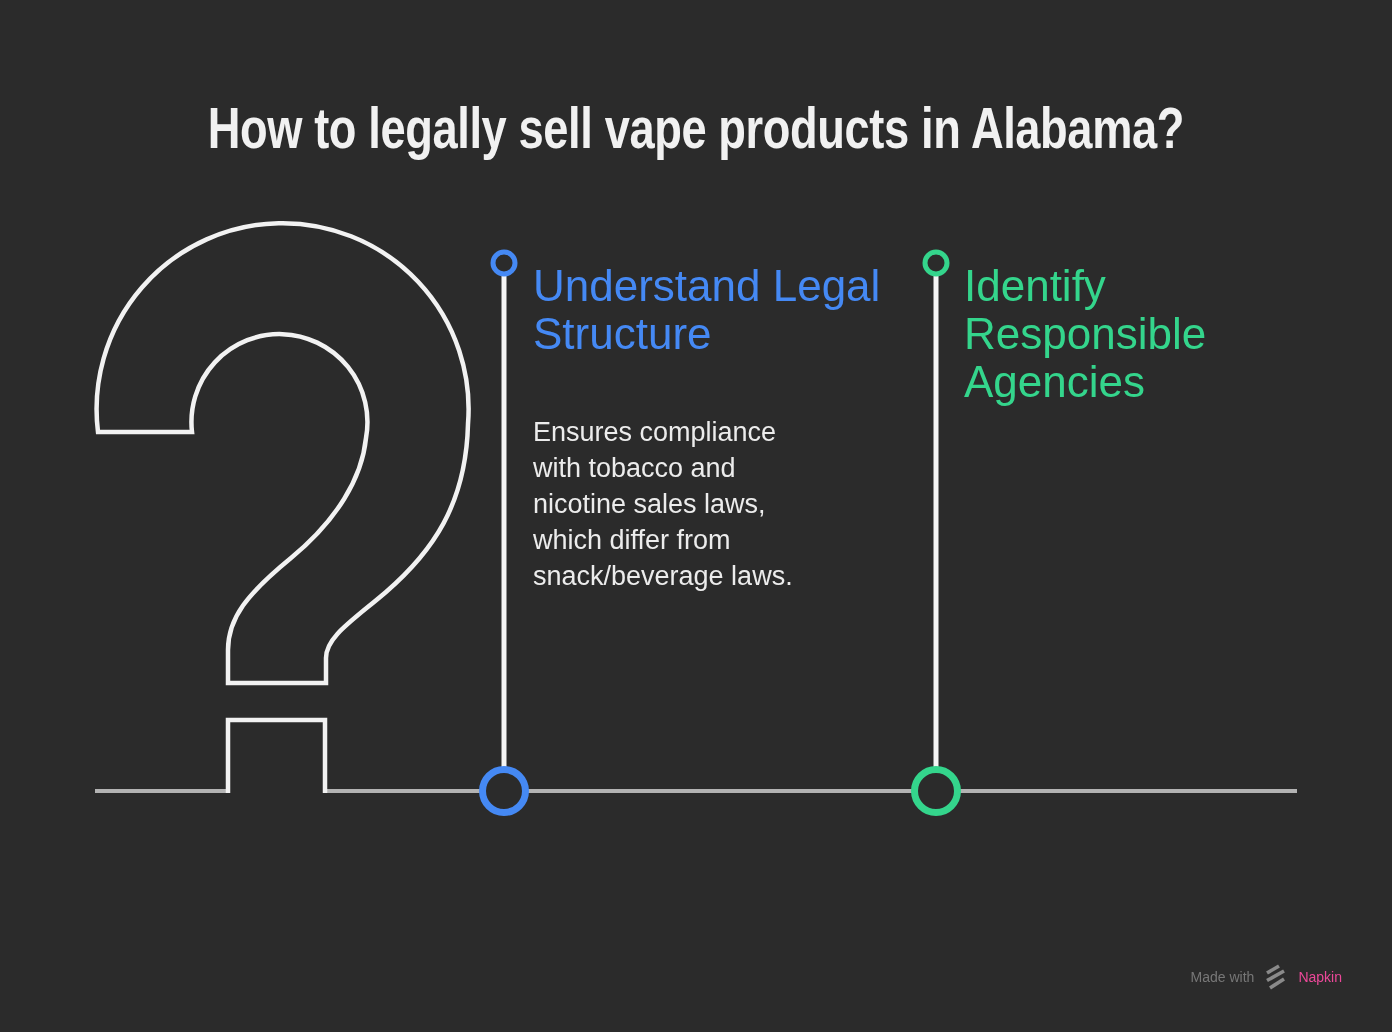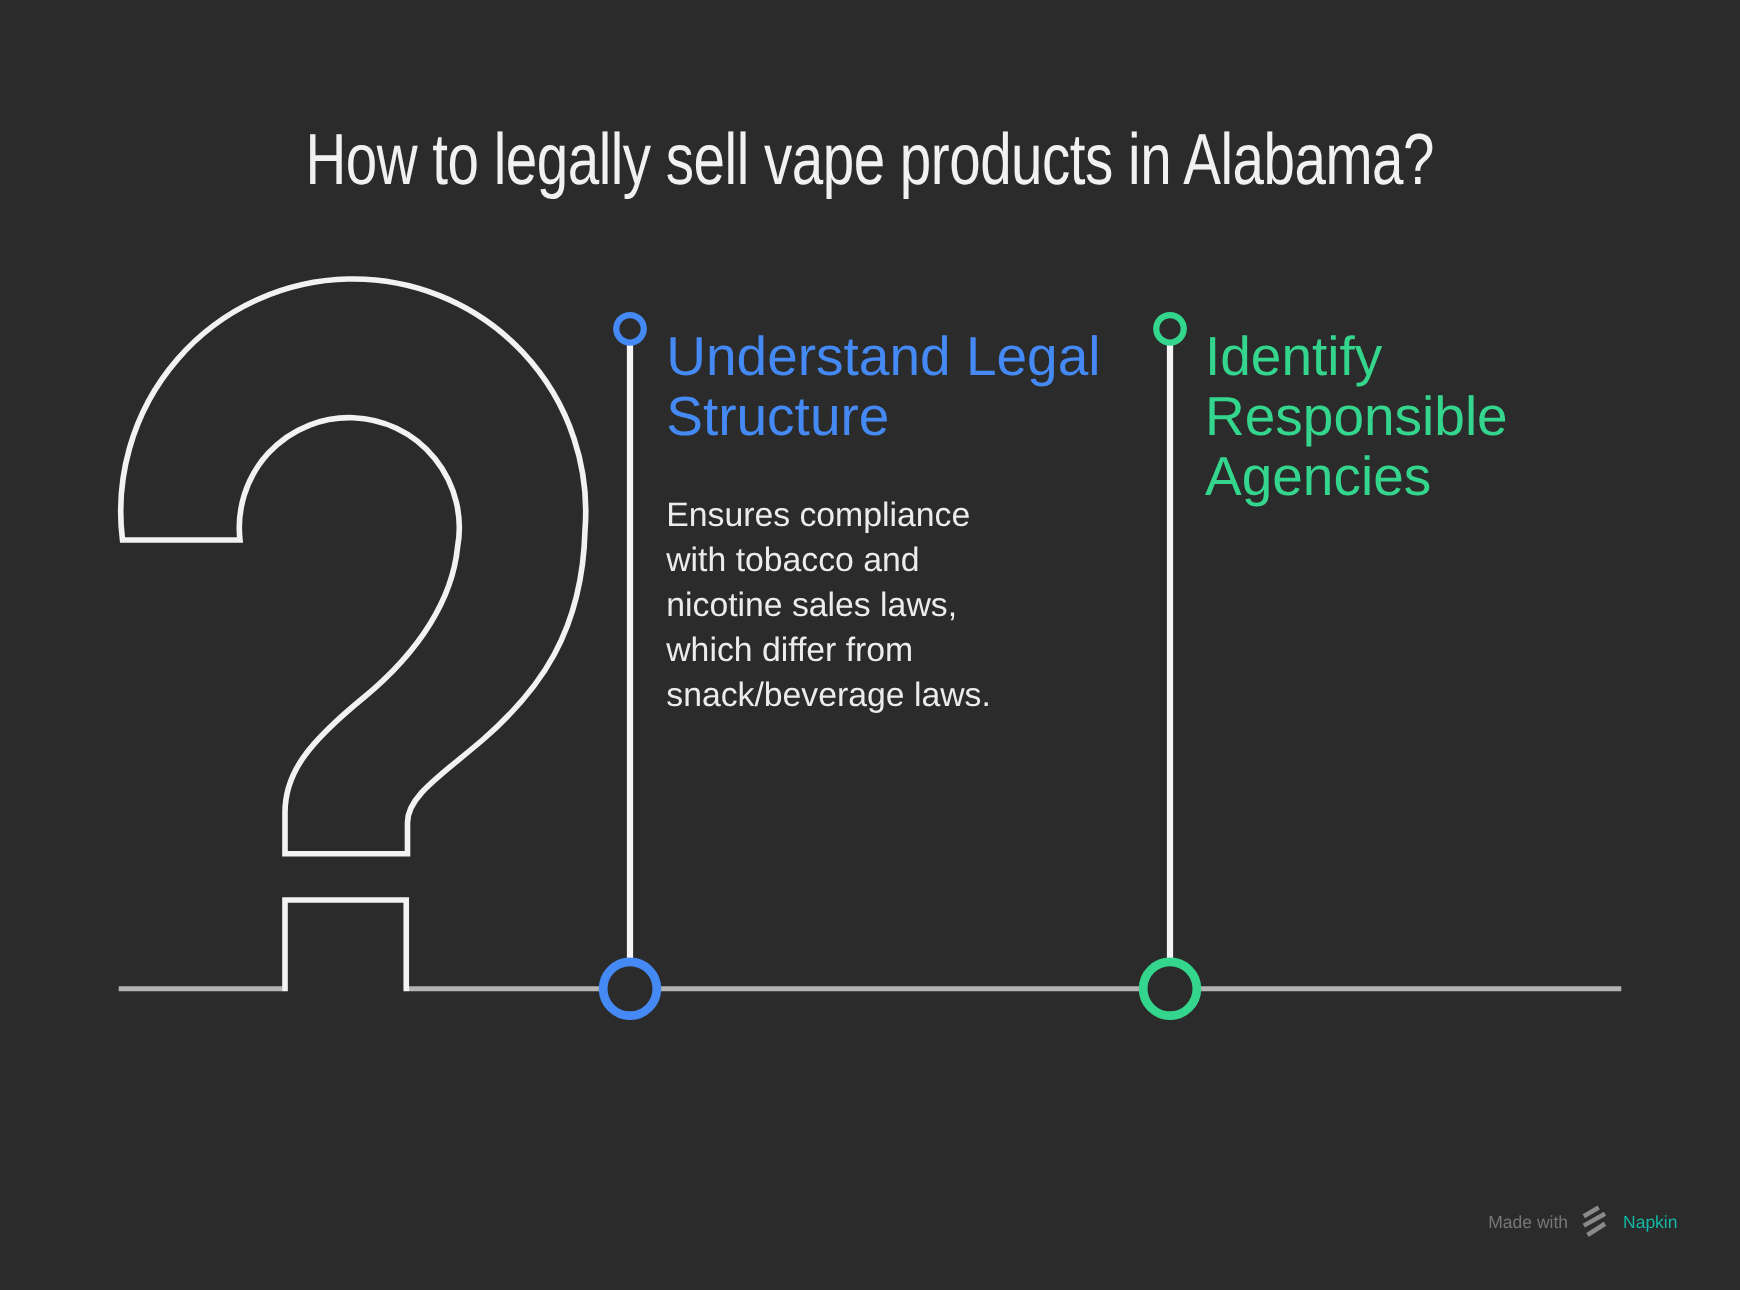--- a/index.html
+++ b/index.html
@@ -20,21 +20,21 @@
     overflow:hidden;
   }
   .canvas{position:absolute;inset:0;width:1392px;height:1032px;}
 
   .title{
     position:absolute;
     top:96px;left:0;width:100%;
     text-align:center;
     color:#f1f1f1;
     font-size:58px;
-    font-weight:normal;
+    font-weight:bold;
     line-height:64px;
     white-space:nowrap;
   }
   .title .squeeze{
     display:inline-block;
     transform:scaleX(0.78);
     transform-origin:50% 50%;
     letter-spacing:-0.5px;
   }
 
@@ -47,40 +47,41 @@
   }
   .milestone.m1 .heading{color:var(--blue);}
   .milestone.m2 .heading{color:var(--green);}
   .milestone .desc{
     position:absolute;
     left:0;
     font-size:27px;
     line-height:36px;
     color:var(--text-main);
     white-space:pre-line;
+    margin-top:20px;
   }
   .milestone.m1{left:533px;top:262px;width:360px;height:420px;}
   .milestone.m1 .desc{top:132px;}
   .milestone.m2{left:964px;top:262px;width:360px;height:420px;}
   .milestone.m2 .desc{top:174px;}
 
   svg .qm{stroke:var(--white-stroke);stroke-width:4.5;fill:none;}
   svg .tline{stroke:var(--line-gray);stroke-width:4;fill:none;}
   svg .connector{stroke:#f5f5f5;stroke-width:5;fill:none;}
   svg .node-blue{stroke:var(--blue);fill:var(--bg);}
   svg .node-green{stroke:var(--green);fill:var(--bg);}
 
   .watermark{
     position:absolute;
     right:50px;bottom:42px;
     display:flex;align-items:center;gap:9px;
     font-size:14px;
     color:var(--wm-gray);
   }
-  .watermark .brand{color:#14b8a6;}
+  .watermark .brand{color:#ec4899;}
   .napkin-icon{display:inline-block;width:26px;height:26px;}
   .napkin-icon path{stroke:#8a8a8a;stroke-width:3.6;fill:none;}
 </style>
 </head>
 <body>
 
 <svg class="canvas" viewBox="0 0 1392 1032" aria-hidden="true">
 
   <line class="tline" x1="95" y1="791" x2="226" y2="791"></line>
   <line class="tline" x1="327" y1="791" x2="1297" y2="791"></line>

